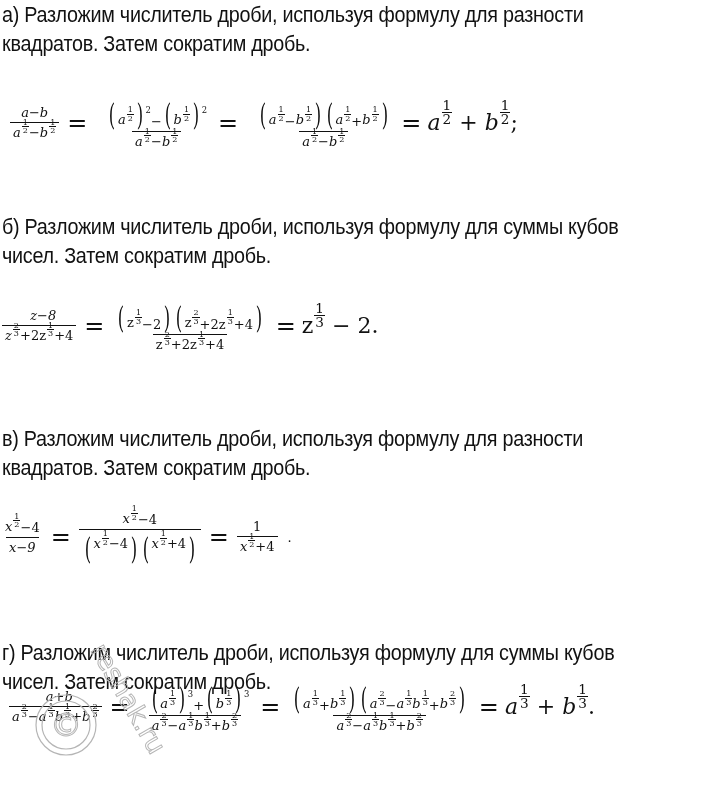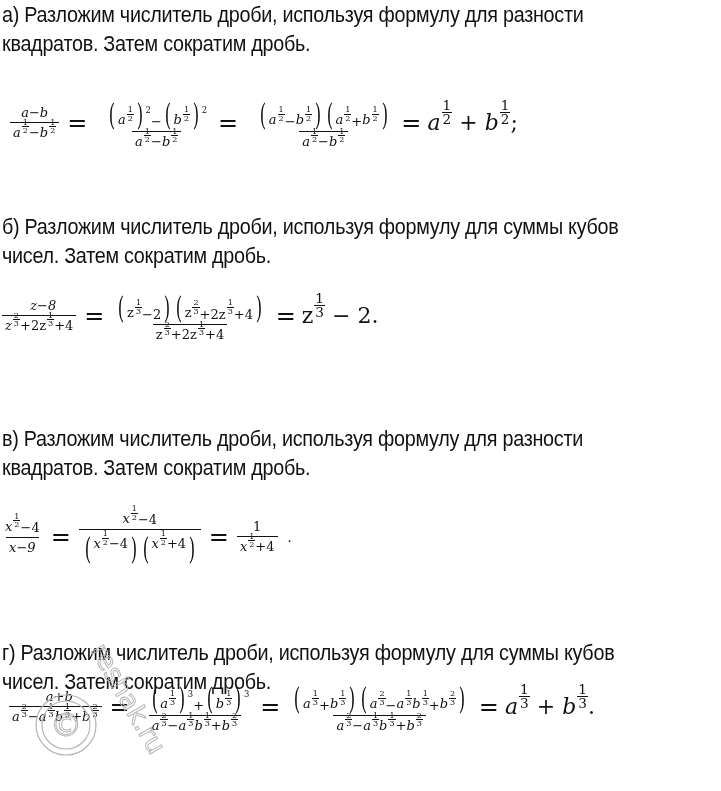--- a/index.html
+++ b/index.html
@@ -165,21 +165,21 @@
           <span class="t">1</span>
           <span>2</span>
         </span>
       </span><span>;</span>
   </span>
 </div>
 
 <div class="text" style="top:212px;">б) Разложим числитель дроби, используя формулу для суммы кубов</div>
 <div class="text" style="top:241px;">чисел. Затем сократим дробь.</div>
 
-<div class="math" style="top:276px; height:80px;">
+<div class="math" style="top:286px; height:80px;">
   <span class="frac">
     <span class="num md">
         <span class="v">z−8</span>
       </span>
     <span class="den sm">
       <span class="pow">
           <span class="v">z</span>
           <span class="exp">
             <span class="t">2</span>
             <span>3</span>

